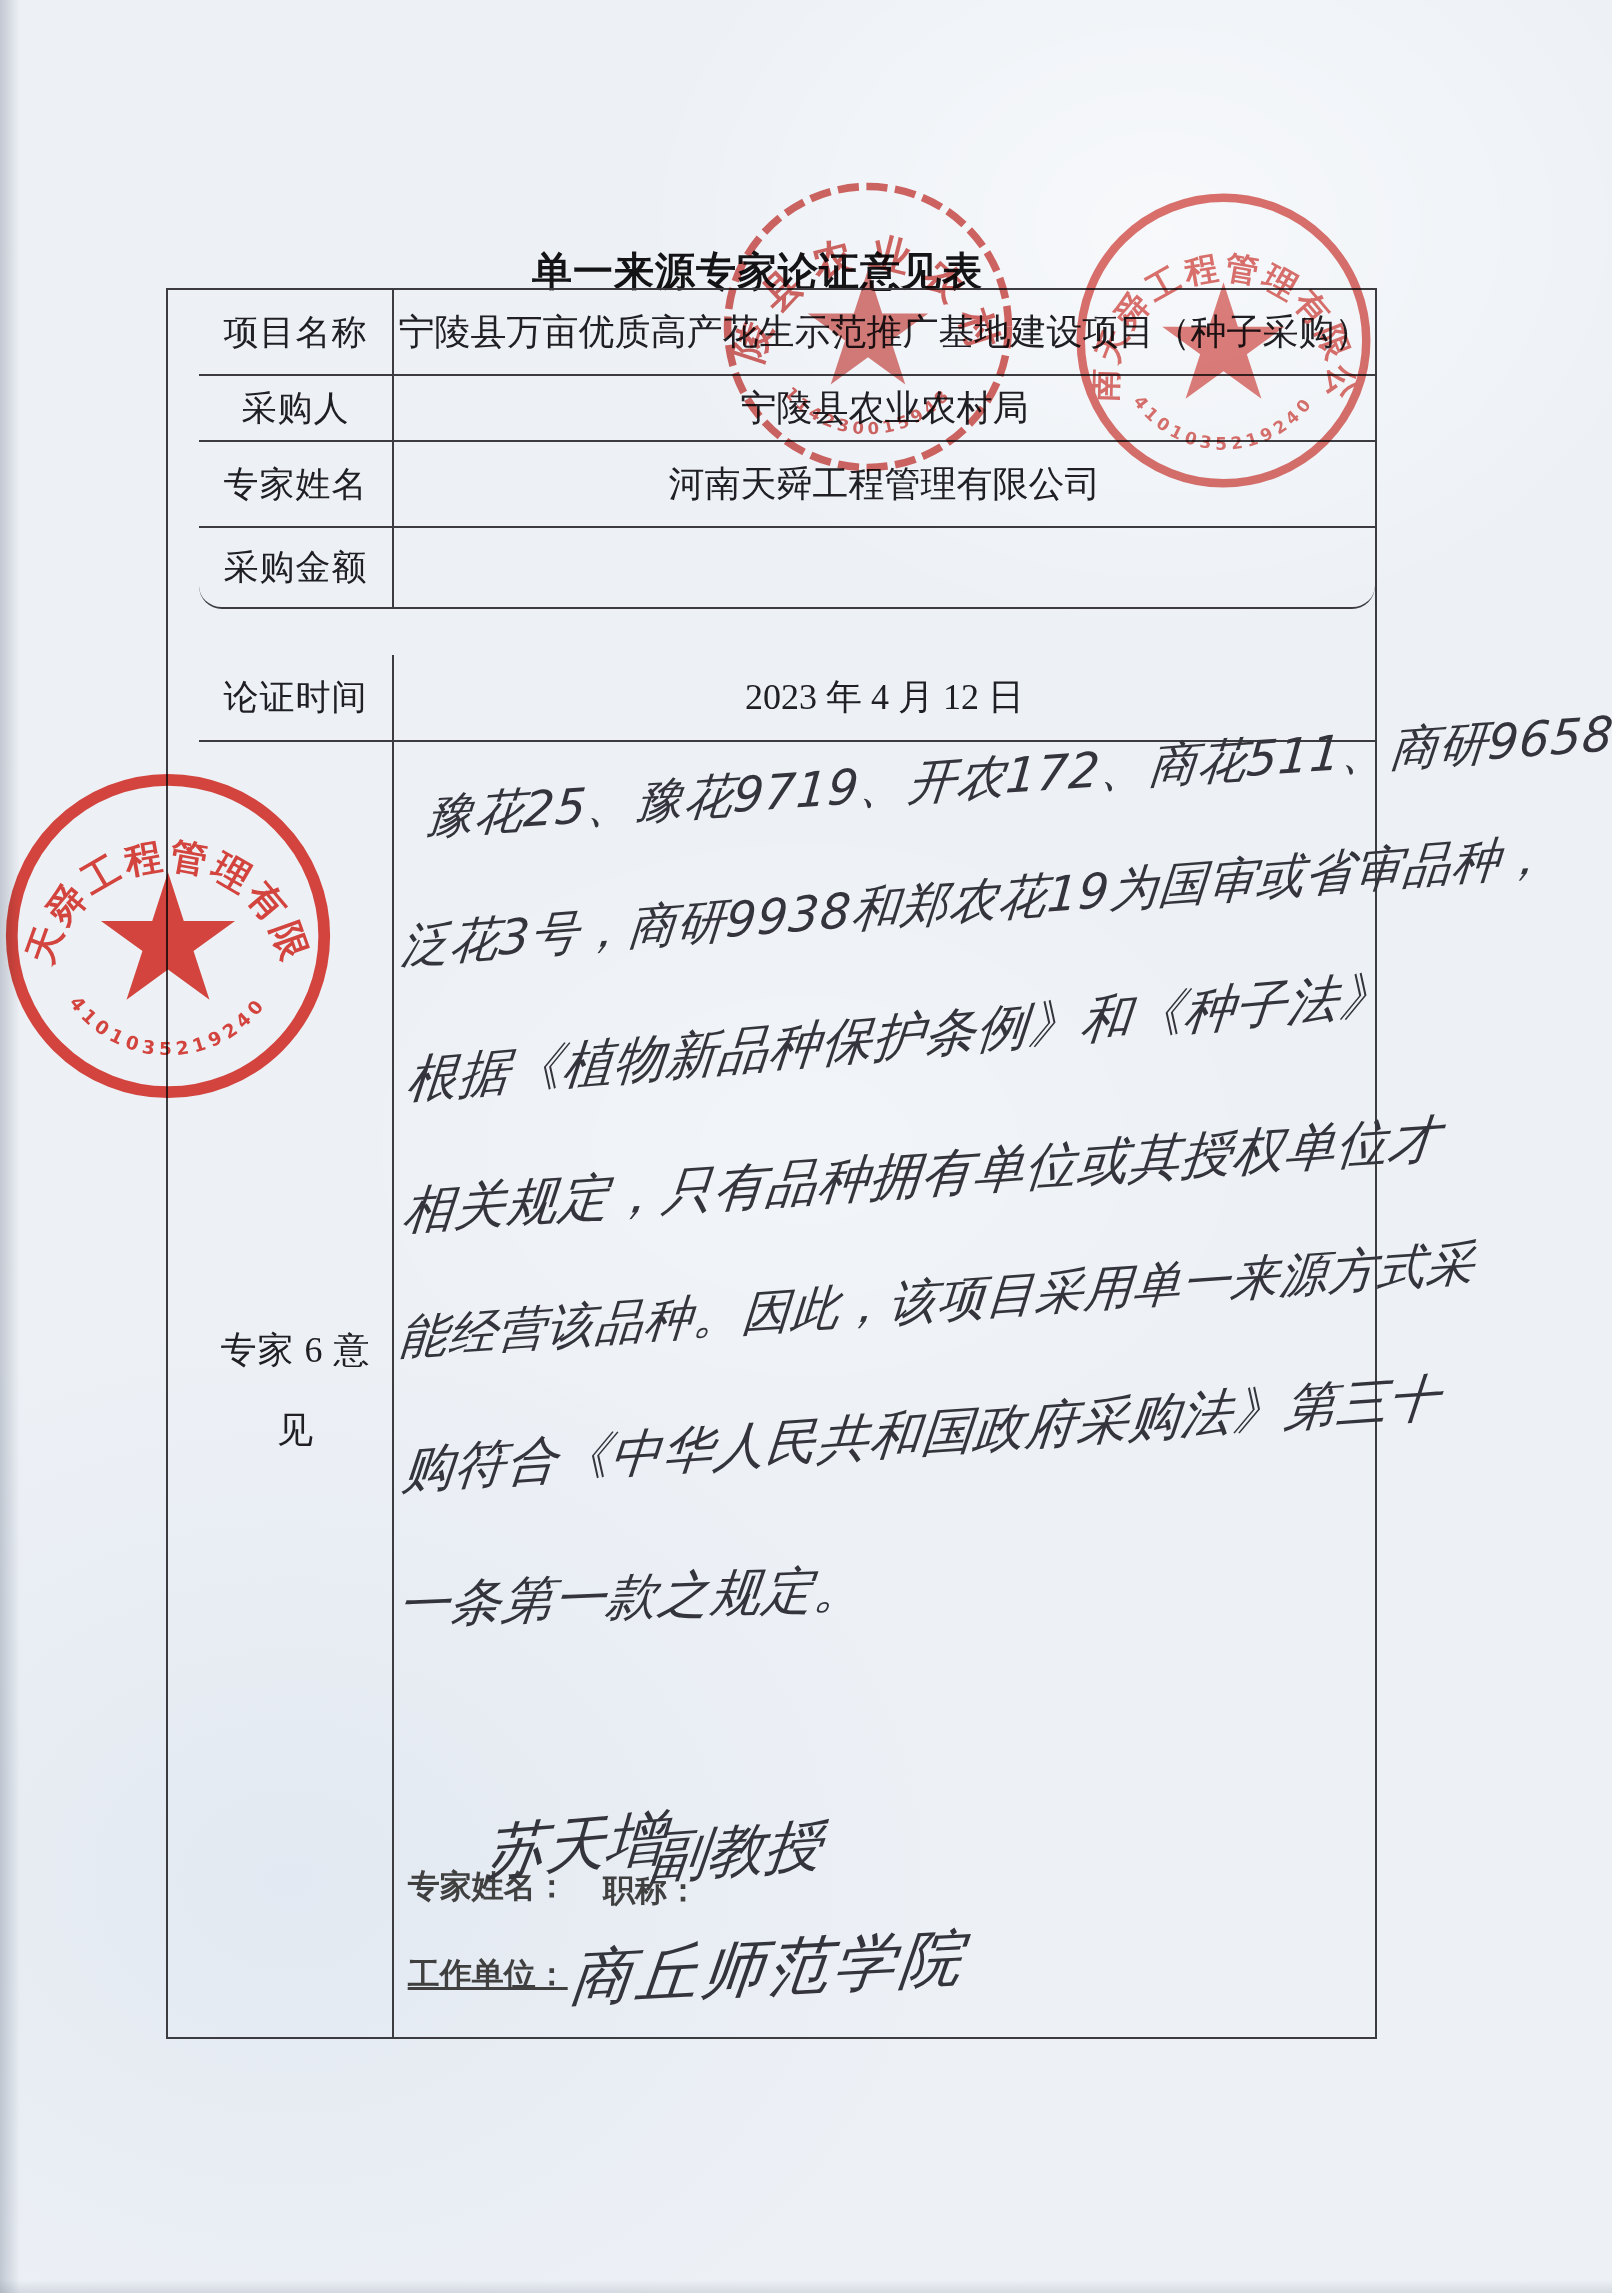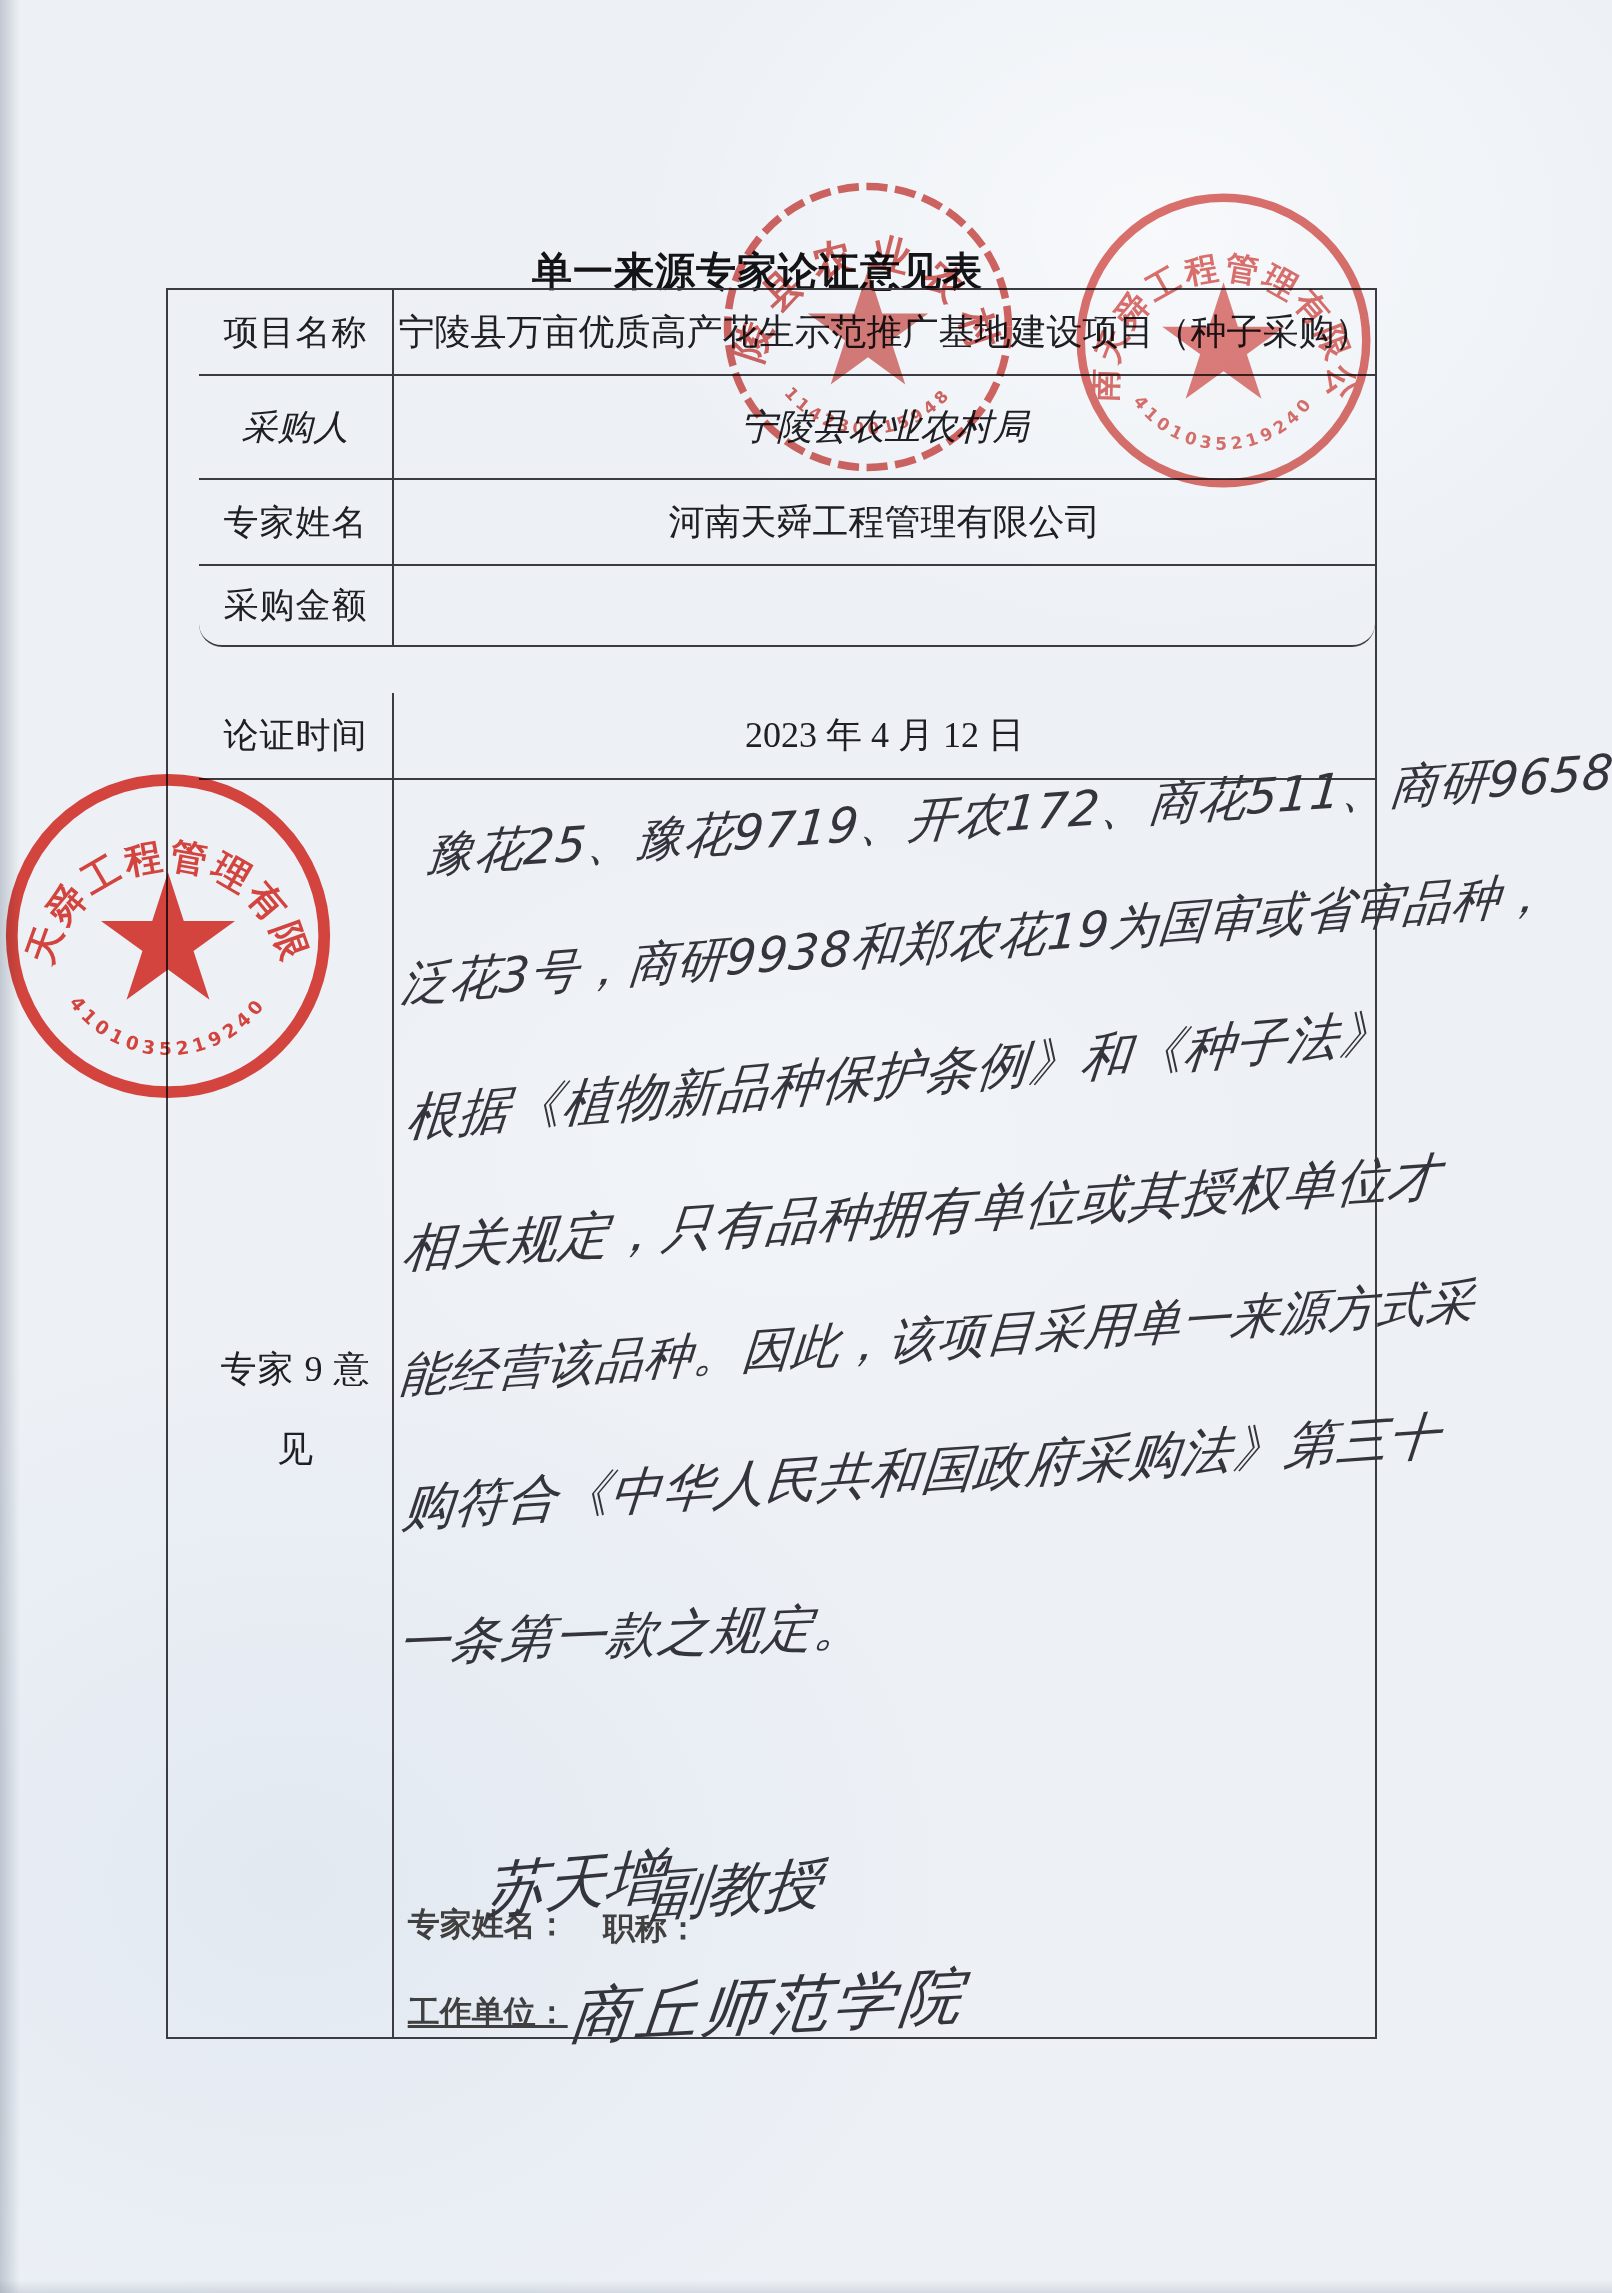--- a/index.html
+++ b/index.html
@@ -95,42 +95,42 @@
 
 <h1 class="doc-title">单一来源专家论证意见表</h1>
 
 <div class="form-table">
 
   <div class="f-row" style="height:86px;">
     <div class="label-cell">项目名称</div>
     <div class="value-cell">宁陵县万亩优质高产花生示范推广基地建设项目（种子采购）</div>
   </div>
 
-  <div class="f-row" style="height:104px;font-style:italic;">
+  <div class="f-row" style="height:66px;">
     <div class="label-cell">采购人</div>
     <div class="value-cell">宁陵县农业农村局</div>
   </div>
 
   <div class="f-row" style="height:86px;">
     <div class="label-cell">专家姓名</div>
     <div class="value-cell">河南天舜工程管理有限公司</div>
   </div>
 
   <div class="f-row" style="height:81px;border-radius:23px;">
     <div class="label-cell">采购金额</div>
   </div>
 
   <div class="f-row" style="height:87px;margin-top:46px;">
     <div class="label-cell">论证时间</div>
     <div class="value-cell">2023 年 4 月 12 日</div>
   </div>
 
   <div class="f-row">
     <div class="label-cell opinion-label">
-      <div>专家 9 意</div>
+      <div>专家 6 意</div>
       <div>见</div>
     </div>
     <div class="value-cell opinion-cell">
       <div class="hw hw-line hw-l1">豫花25、豫花9719、开农172、商花511、商研9658、</div>
       <div class="hw hw-line hw-l2">泛花3号，商研9938和郑农花19为国审或省审品种，</div>
       <div class="hw hw-line hw-l3">根据《植物新品种保护条例》和《种子法》</div>
       <div class="hw hw-line hw-l4">相关规定，只有品种拥有单位或其授权单位才</div>
       <div class="hw hw-line hw-l5">能经营该品种。因此，该项目采用单一来源方式采</div>
       <div class="hw hw-line hw-l6">购符合《中华人民共和国政府采购法》第三十</div>
       <div class="hw hw-line hw-l7">一条第一款之规定。</div>

